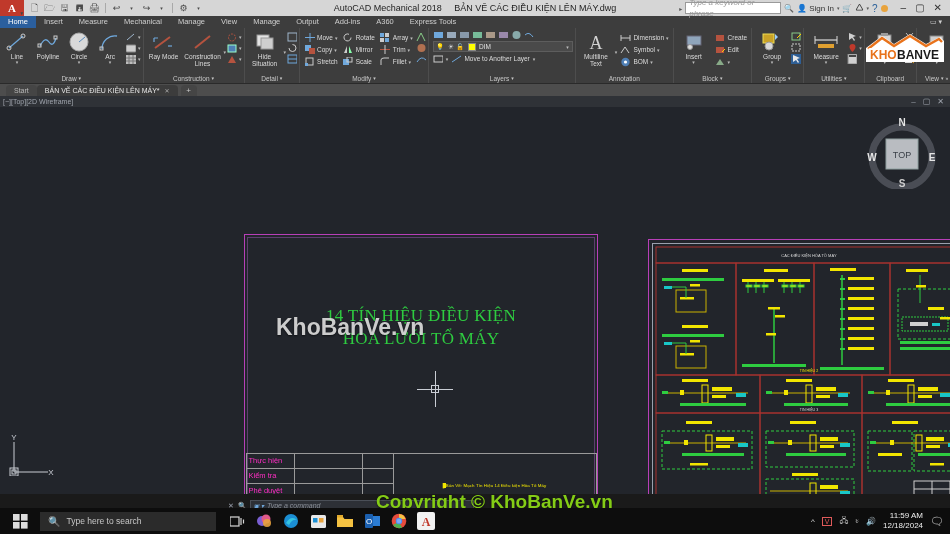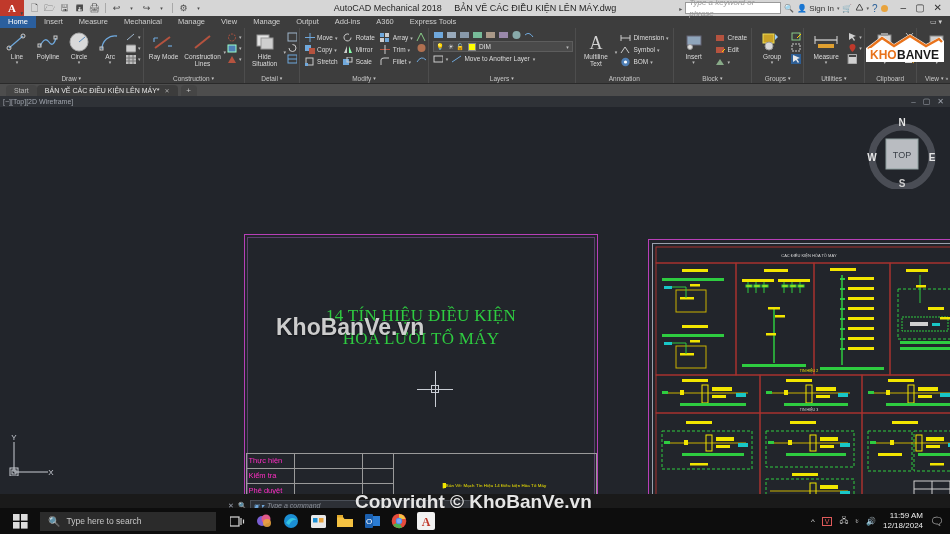--- a/index.html
+++ b/index.html
@@ -169,21 +169,21 @@
   .sheet-in{position:absolute; inset:3px; border:1px solid #9aa0ad;}
   .sheet-grid{position:absolute; inset:5px; }
 
   
   .wm-main{
     position:absolute; left:276px; top:207px; font-size:23px; color:#d9d9d9;
     font-family:"Liberation Sans",sans-serif; font-weight:bold; opacity:.93;
     text-shadow:0 1px 2px rgba(0,0,0,.6);
   }
   .wm-bottom{
-    position:absolute; left:355px; top:491px; font-size:19px; color:#e5e5e5;
+    position:absolute; left:376px; top:491px; font-size:19px; color:#84cc16;
     font-weight:bold; text-shadow:0 1px 2px rgba(0,0,0,.6); z-index:20;
   }
 
   
   .cmdbar{
     position:absolute; left:228px; top:499px; width:246px; height:13px;
     display:flex; align-items:center; gap:3px; z-index:10;
   }
   .cmdicons{display:flex;gap:4px;font-size:7px;color:#9aa0ad;}
   .cmdinput{

